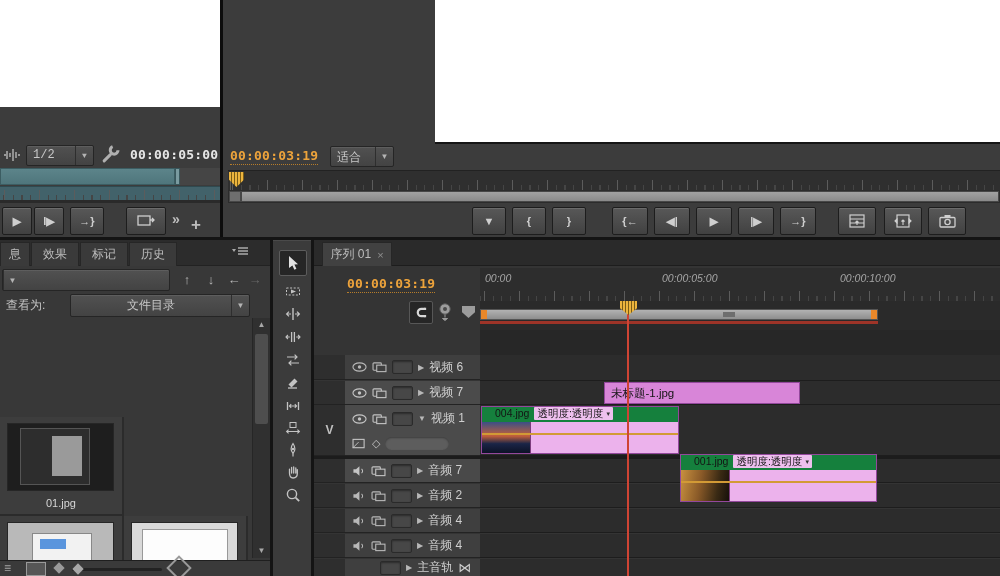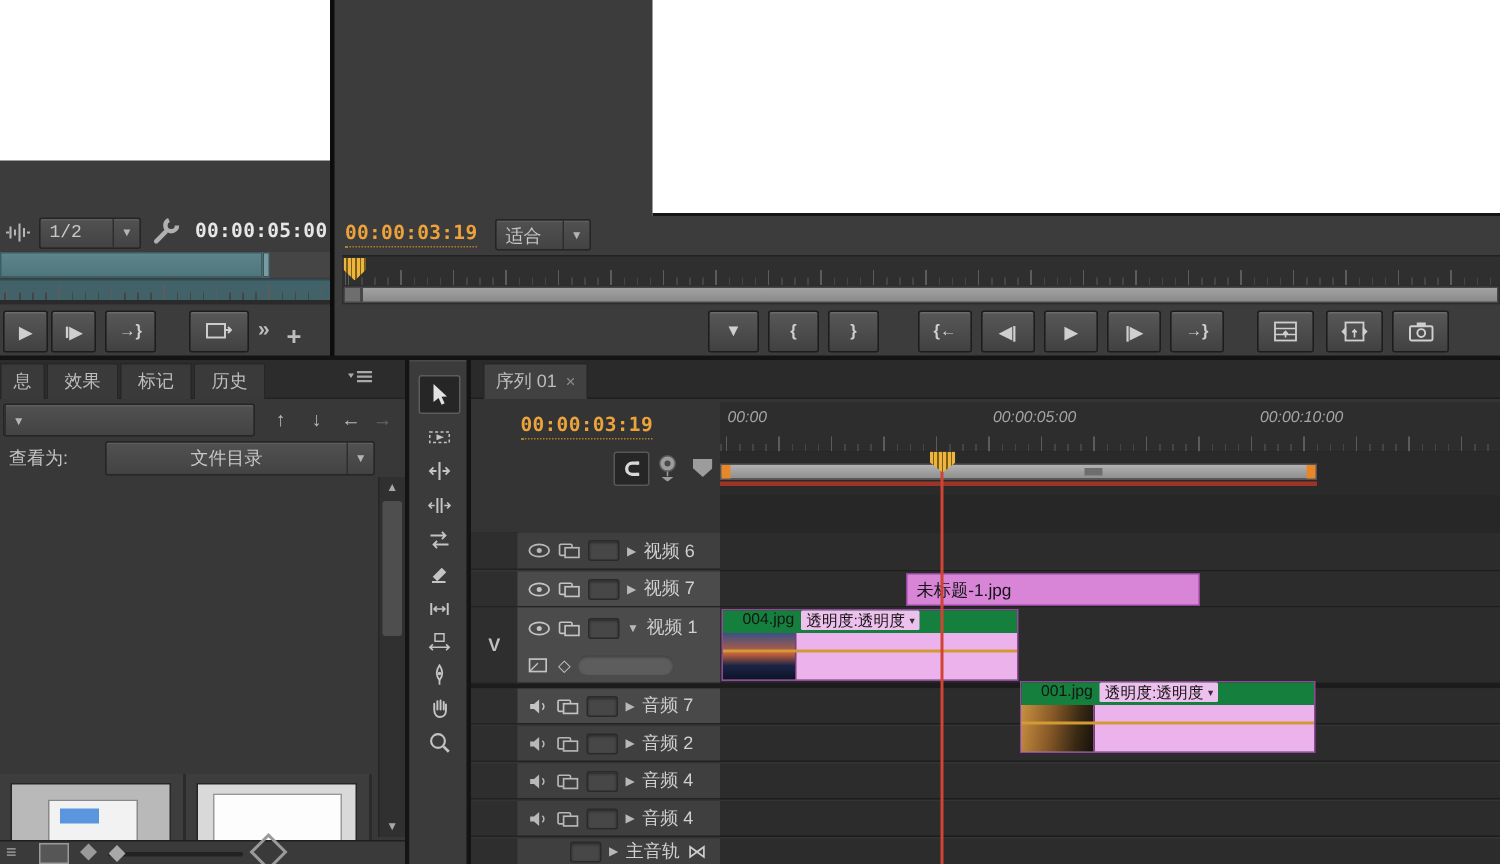--- a/index.html
+++ b/index.html
@@ -178,20 +178,27 @@
   <div class="navarr abs" style="left:202px;top:269px;width:18px;height:20px;">↓</div>
   <div class="navarr abs" style="left:225px;top:269px;width:18px;height:20px;">←</div>
   <div class="navarr abs" style="left:246px;top:269px;width:18px;height:20px;color:#666;">→</div>
 
   <div class="abs" style="left:6px;top:297px;font-size:12px;color:#c3c3c3;">查看为:</div>
   <div class="dd abs" style="left:70px;top:294px;width:178px;height:21px;text-align:center;">
     <span class="val">文件目录</span>
     <span class="arr">▼</span>
   </div>
 
+  <div class="thumb-cell" style="left:0;top:417px;width:124px;height:99px;">
+    <div class="thumb-img" style="background:#1e1e1e;">
+      <div style="position:absolute;left:12px;top:4px;width:68px;height:55px;background:#2d2d2d;border:1px solid #555;"></div>
+      <div style="position:absolute;left:44px;top:12px;width:30px;height:40px;background:#9a9a9a;"></div>
+    </div>
+    <div class="thumb-label">01.jpg</div>
+  </div>
   <div class="thumb-cell" style="left:0;top:516px;width:124px;height:60px;">
     <div class="thumb-img" style="height:52px;background:#b9b9b9;">
       <div style="position:absolute;left:24px;top:10px;width:58px;height:34px;background:#f2f2f2;border:1px solid #888;"></div>
       <div style="position:absolute;left:32px;top:16px;width:26px;height:10px;background:#5a95dd;"></div>
     </div>
   </div>
   <div class="thumb-cell" style="left:124px;top:516px;width:124px;height:60px;">
     <div class="thumb-img" style="height:52px;background:#d9d9d9;">
       <div style="position:absolute;left:10px;top:6px;width:84px;height:44px;background:#fdfdfd;border:1px solid #999;"></div>
     </div>

